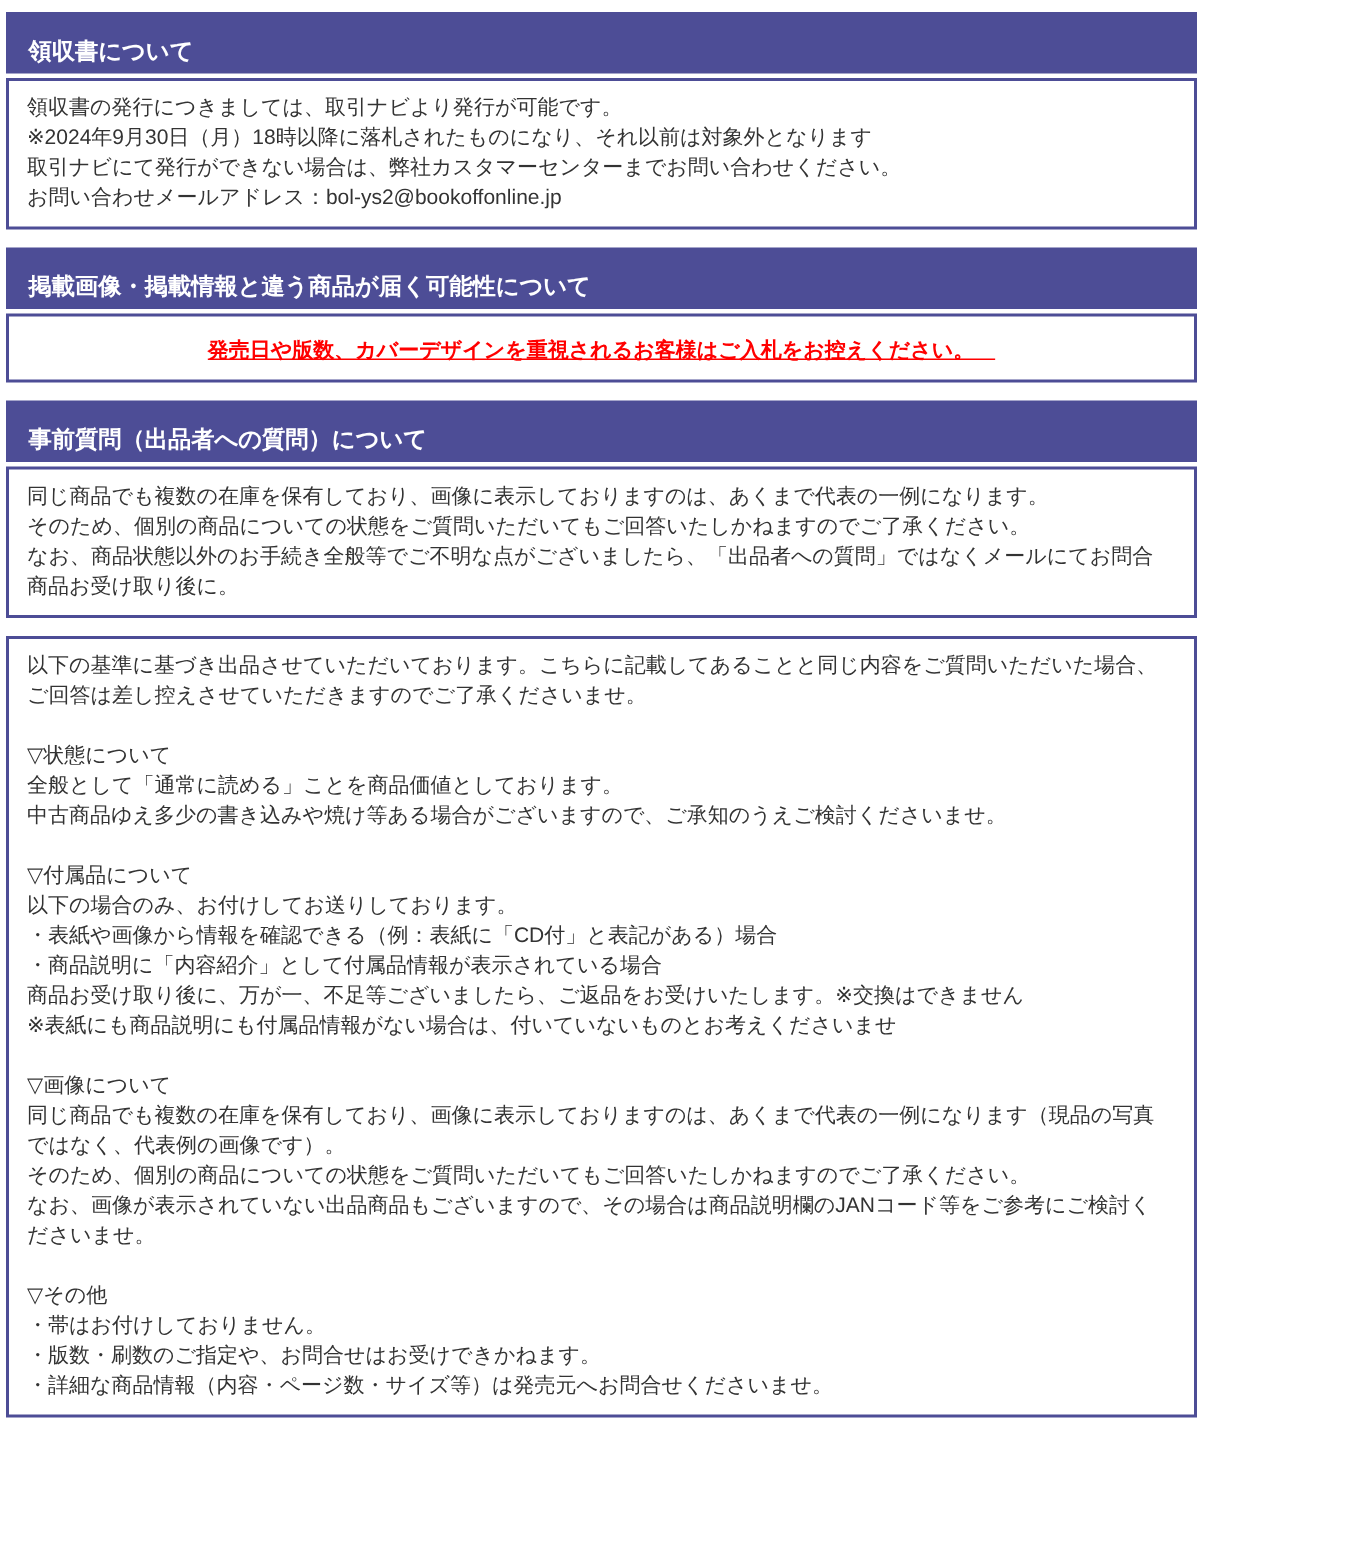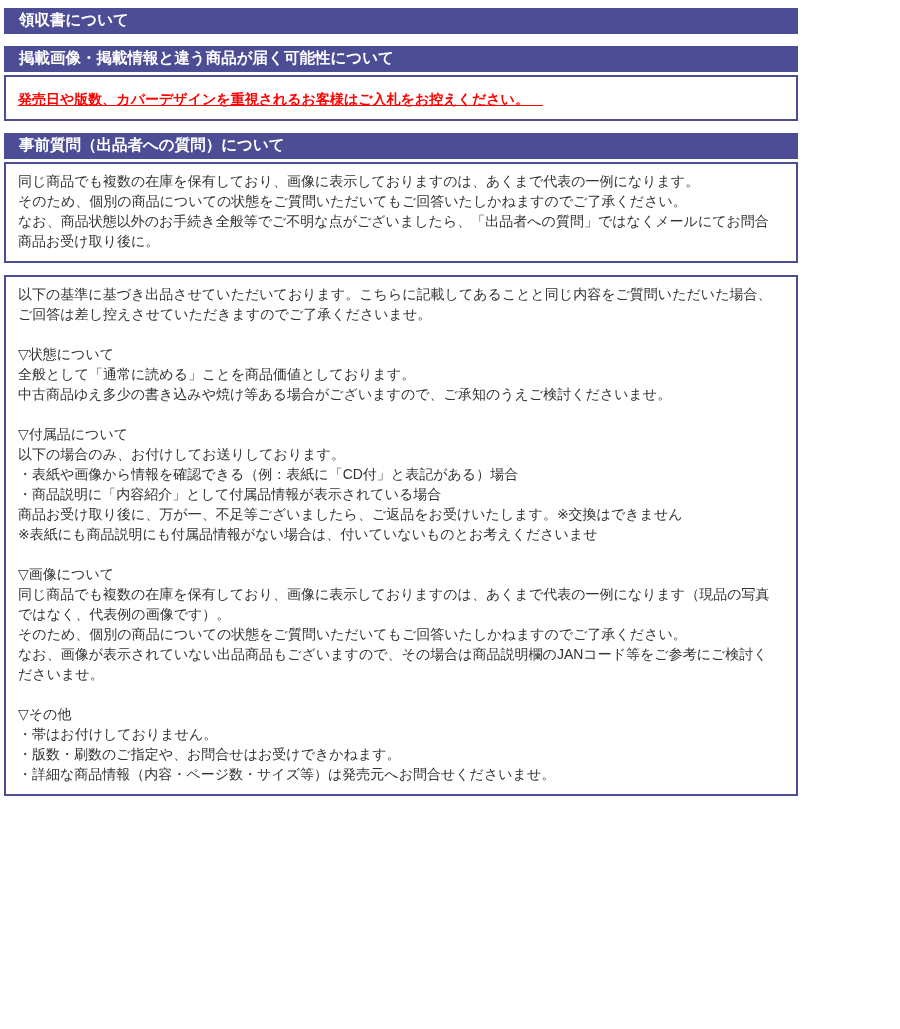--- a/index.html
+++ b/index.html
@@ -22,21 +22,21 @@
   }
   .info-section {
     margin-bottom: 12px;
   }
   .section-header {
     background: var(--accent);
     color: var(--header-text);
     font-weight: bold;
     font-size: 15.5px;
     line-height: 17px;
-    padding: 3px 15px 6px 15px;
+    padding: 18px 15px 6px 15px;
     margin-bottom: 3px;
   }
   .section-body {
     border: 2px solid var(--accent);
     background: var(--page-bg);
     color: var(--body-text);
     font-size: 14px;
     line-height: 20px;
     padding: 7px 12px 10px 12px;
   }
@@ -45,30 +45,37 @@
     white-space: pre-line;
   }
   .warning-text {
     margin: 5px 0 0 0;
     color: var(--warn);
     font-weight: bold;
     text-decoration: underline;
     white-space: pre;
     font-size: 14px;
     line-height: 20px;
+    text-align: center;
   }
 </style>
 </head>
 <body>
 
 <div class="page">
 
   <section class="info-section">
     <div class="section-header">
       <span>領収書について</span>
+    </div>
+    <div class="section-body">
+      <p class="body-text">領収書の発行につきましては、取引ナビより発行が可能です。
+※2024年9月30日（月）18時以降に落札されたものになり、それ以前は対象外となります
+取引ナビにて発行ができない場合は、弊社カスタマーセンターまでお問い合わせください。
+お問い合わせメールアドレス：bol-ys2@bookoffonline.jp</p>
     </div>
   </section>
 
   <section class="info-section">
     <div class="section-header">
       <span>掲載画像・掲載情報と違う商品が届く可能性について</span>
     </div>
     <div class="section-body">
       <p class="warning-text">発売日や版数、カバーデザインを重視されるお客様はご入札をお控えください。　</p>
     </div>

